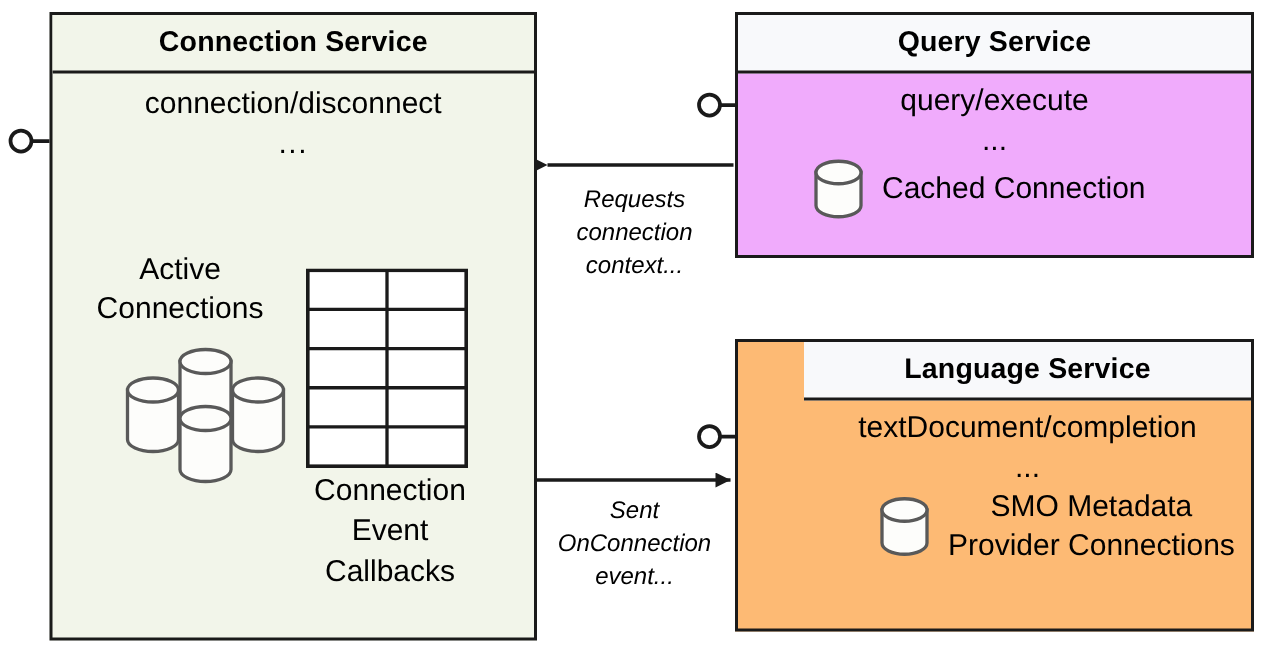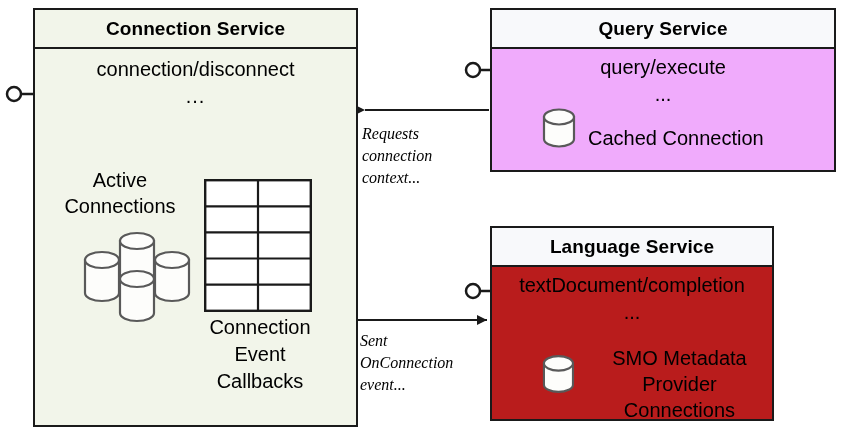--- a/index.html
+++ b/index.html
@@ -118,52 +118,51 @@
     align-items: center;
     gap: 12px;
   }
   #qs-store {
     left: 50px;
     top: 56px;
   }
   .store-label {
     font-size: 20px;
     line-height: 26px;
-    margin-top: 20px;
   }
 
   
   #language-service {
     left: 490px;
     top: 226px;
-    width: 284px;
+    width: 346px;
     height: 195px;
-    background: #b91c1c;
+    background: #fdba74;
+    padding-left: 44px;
   }
   #language-service .comp-header { background: #f8f9fb; }
 
   #ls-ops { top: 5px; }
 
   #ls-store {
     left: 50px;
     top: 58px;
   }
   #ls-store .store-label {
     text-align: center;
   }
 
   
   .edge-label {
     position: absolute;
     font-style: italic;
     font-size: 16px;
     line-height: 22px;
-    text-align: left;
+    text-align: center;
     color: #000;
-    font-family: Liberation Serif, serif;
   }
   #label-requests {
     left: 362px;
     top: 123px;
     width: 122px;
   }
   #label-sent {
     left: 360px;
     top: 330px;
     width: 126px;

